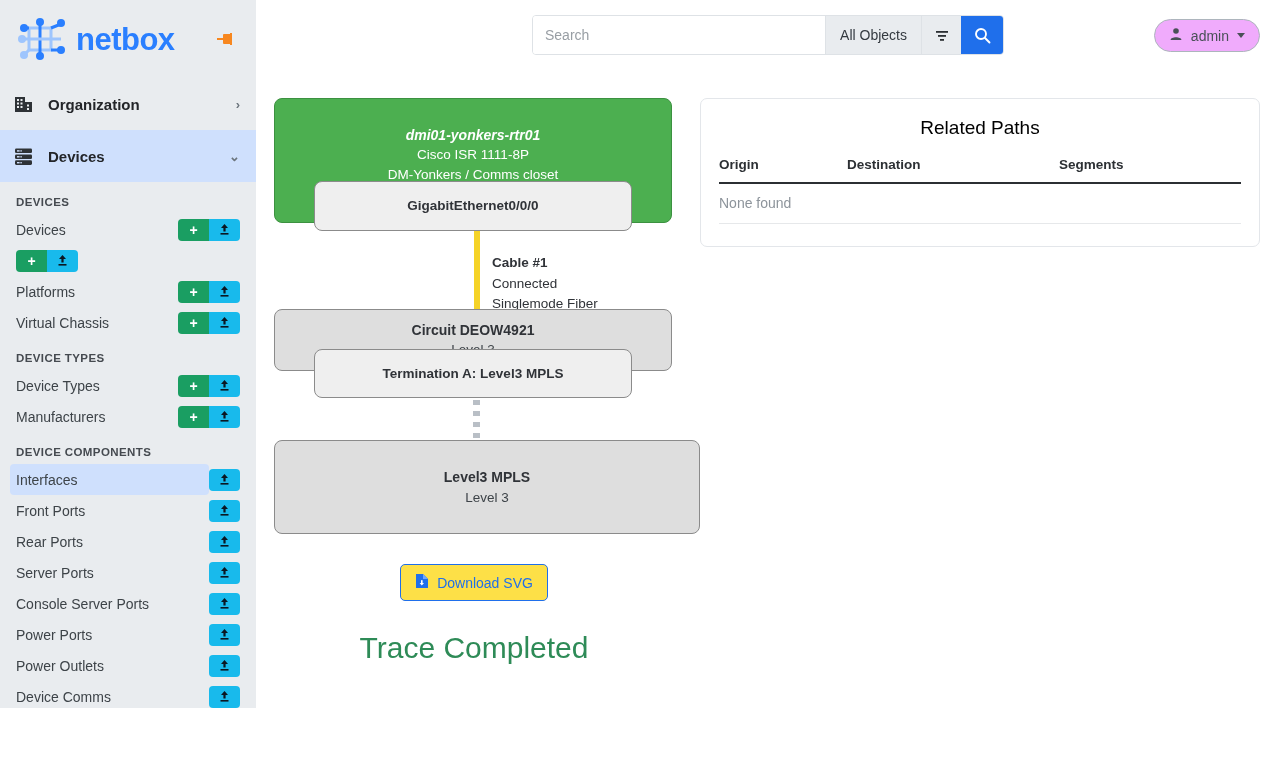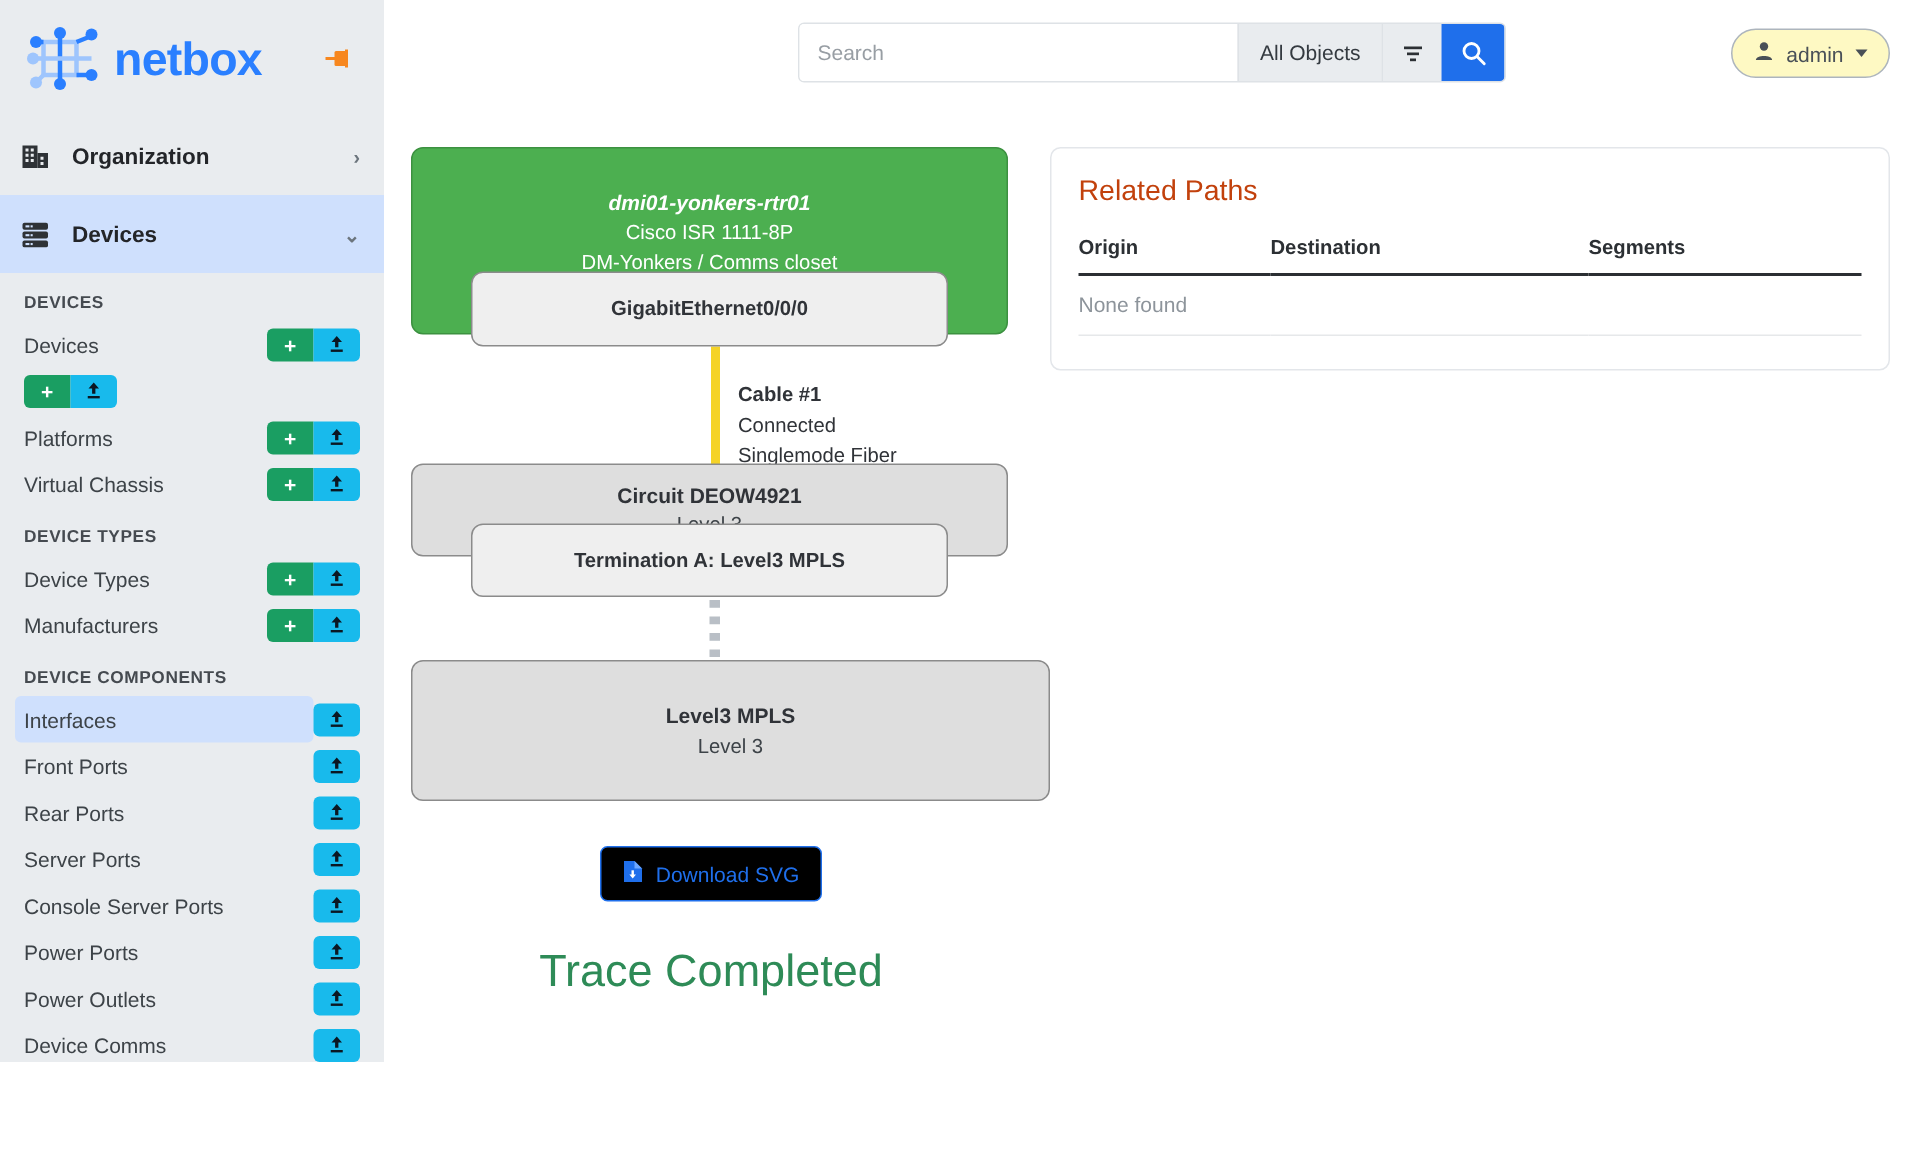--- a/index.html
+++ b/index.html
@@ -116,21 +116,21 @@
   }
   .search-go {
     display: flex; align-items: center; justify-content:center;
     width: 42px; background: #1f6feb; cursor: pointer;
   }
   .user-btn {
     position: absolute; right: 20px; top: 19px;
     display: flex; align-items: center; gap: 8px;
     height: 33px; padding: 0 14px;
     border: 1px solid #adb5bd; border-radius: 17px;
-    color: #495057; font-size: 14px; cursor: pointer; background:#fef9c3;
+    color: #495057; font-size: 14px; cursor: pointer; background:#f0abfc;
   }
   .caret { width:0;height:0;border-left:4.5px solid transparent;border-right:4.5px solid transparent;border-top:5px solid #495057; }
 
   .page-title {
     font-size: 30px; font-weight: 400; color: #303338;
     padding: 12px 0 0 18px; margin: 0;
     letter-spacing: -0.2px;
   }
 
   .content { display: flex; padding: 28px 18px 0 18px; gap: 26px; }
@@ -195,34 +195,34 @@
     background-image: linear-gradient(#b9bfc6 50%, rgba(255,255,255,0) 0%);
     background-position: left top;
     background-size: 7px 11px;
     background-repeat: repeat-y;
   }
 
   .dl-btn-row { display:flex; justify-content:center; margin-top: 30px; }
   .dl-btn {
     display: inline-flex; align-items: center; gap: 8px;
     border: 1px solid #1f6feb; border-radius: 5px;
-    color: #1f6feb; background: #000000;
+    color: #1f6feb; background: #fde047;
     padding: 8px 14px; font-size: 14px; cursor: pointer;
   }
   .trace-complete {
     text-align: center; margin-top: 30px;
     font-size: 30px; color: #2e8b57; font-weight: 400;
   }
 
   
   .card {
     border: 1px solid #e3e6ea; border-radius: 7px;
     background: #fff; padding: 18px 18px 22px 18px;
   }
-  .card-title { font-size: 19px; font-weight: 400; color: #c2410c; margin-bottom: 18px; }
+  .card-title { font-size: 19px; font-weight: 400; color: #000000; margin-bottom: 18px; text-align: center; }
   table.paths { width: 100%; border-collapse: collapse; }
   table.paths th {
     text-align: left; font-size: 13.5px; font-weight: 700; color: #2c3034;
     padding: 0 0 10px 0; border-bottom: 2px solid #2b2f33;
   }
   table.paths td {
     padding: 11px 0 12px 0; color: #8d949b; font-size: 14px;
     border-bottom: 1px solid #e6e8ea;
   }
   .col-origin { width: 128px; }

